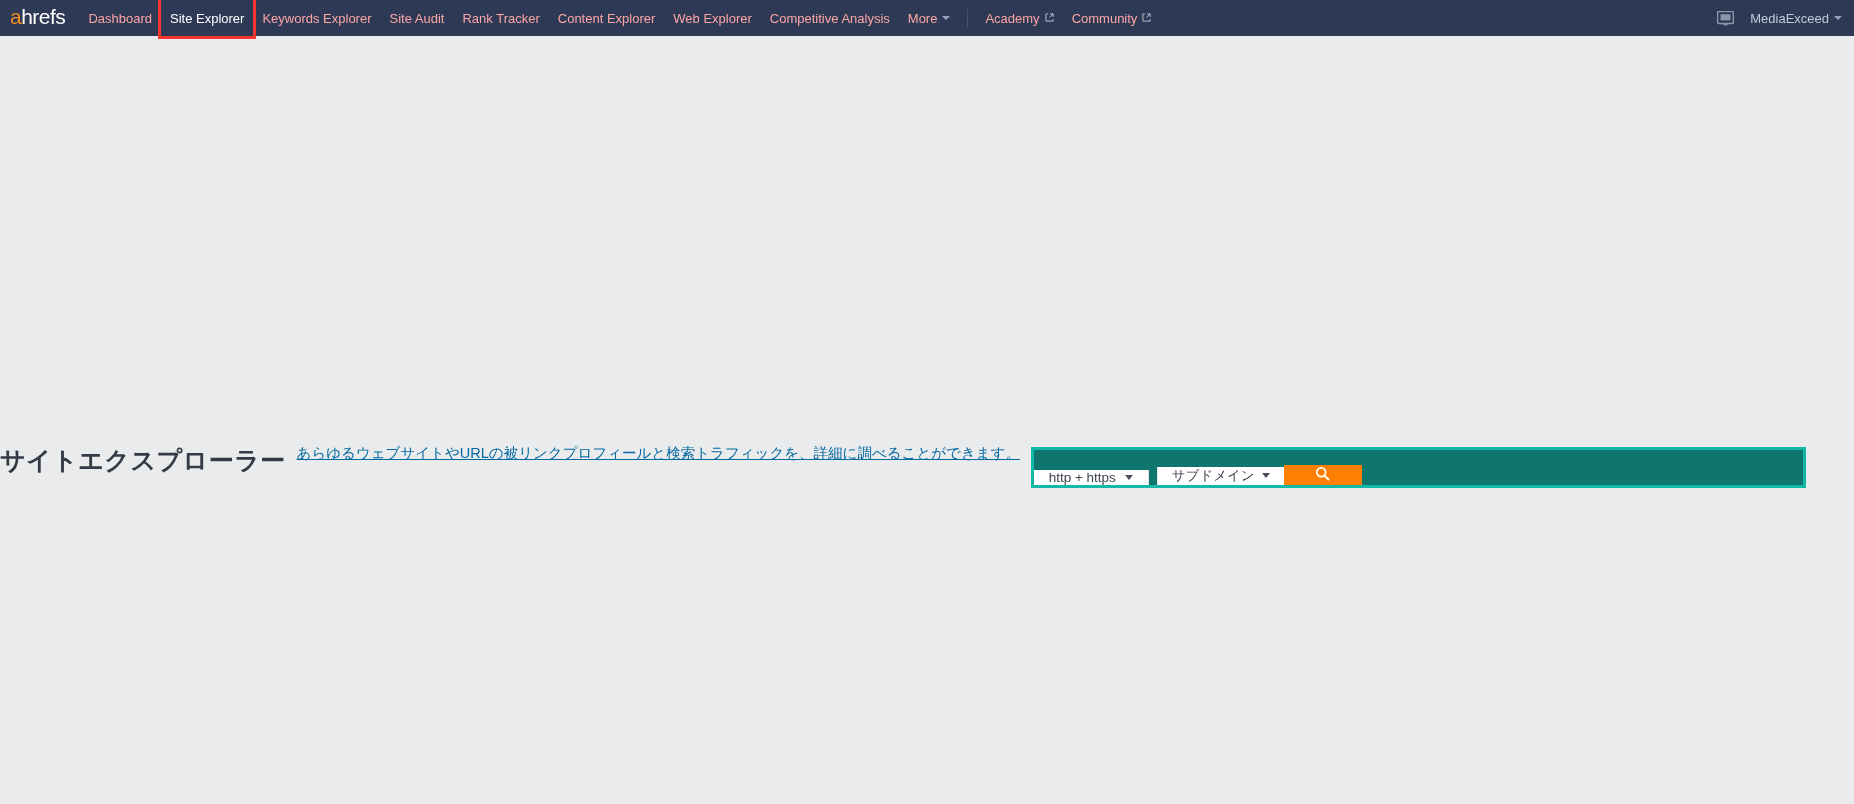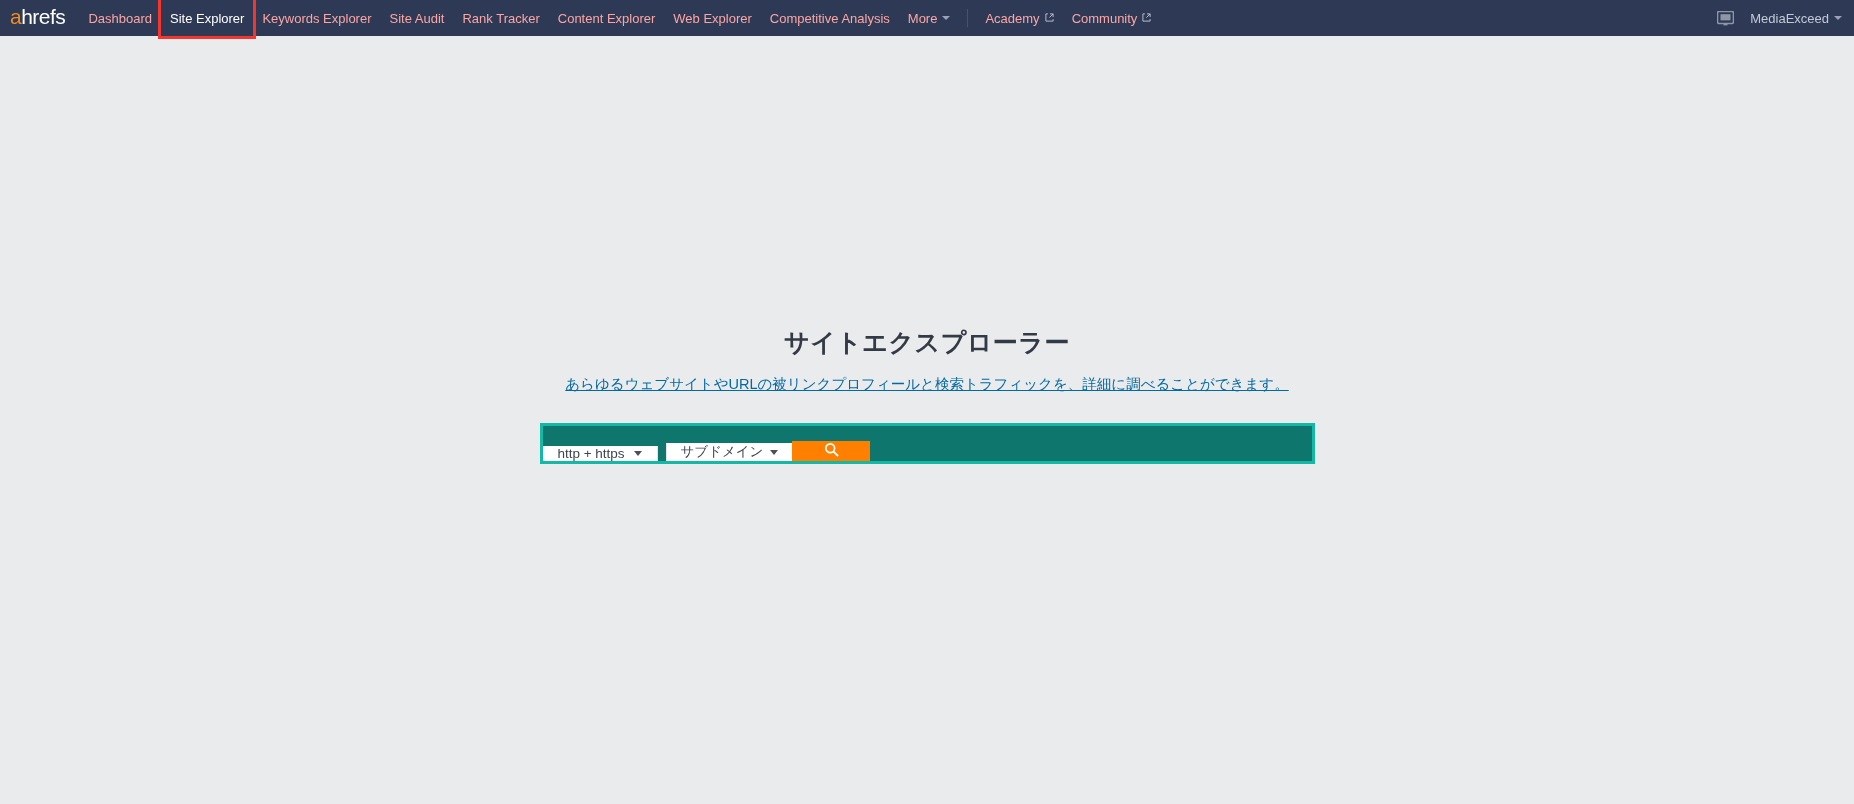--- a/index.html
+++ b/index.html
@@ -105,21 +105,21 @@
     font-size: 13px;
     color: #c3cad7;
     cursor: pointer;
     text-align: right;
   }
 
   
   .main {
     height: 572px;
     display: flex;
-    flex-direction: column;
+    flex-direction: row;
     align-items: center;
     padding-top: 290px;
   }
   .page-title {
     font-size: 25px;
     font-weight: bold;
     color: #333a45;
     margin: 0 0 14px 0;
     letter-spacing: 0.5px;
   }

